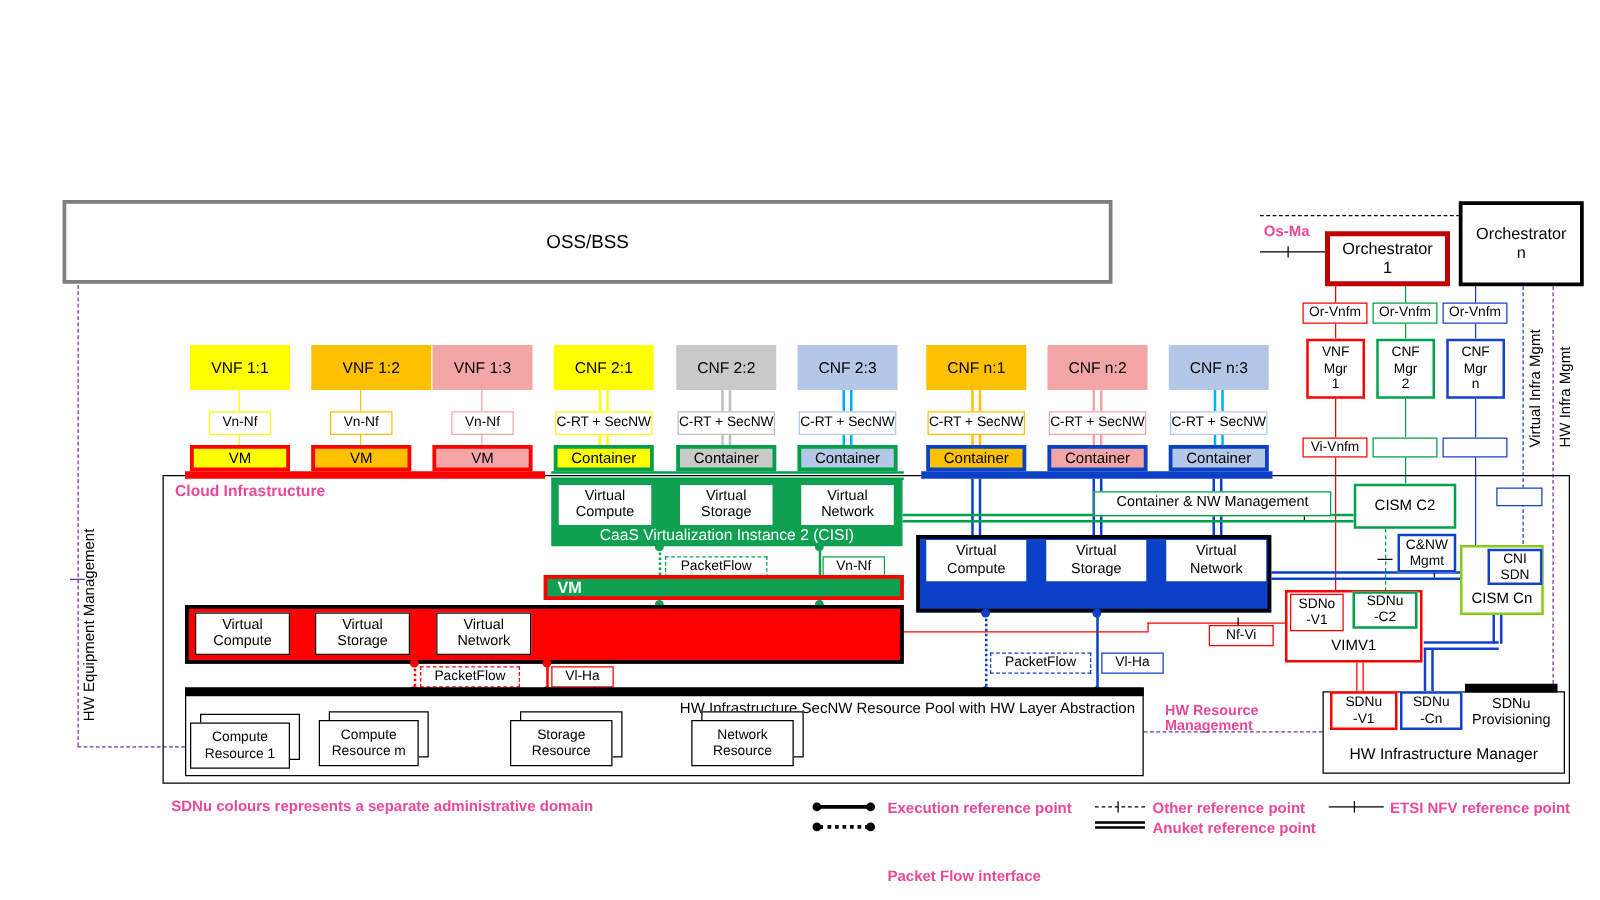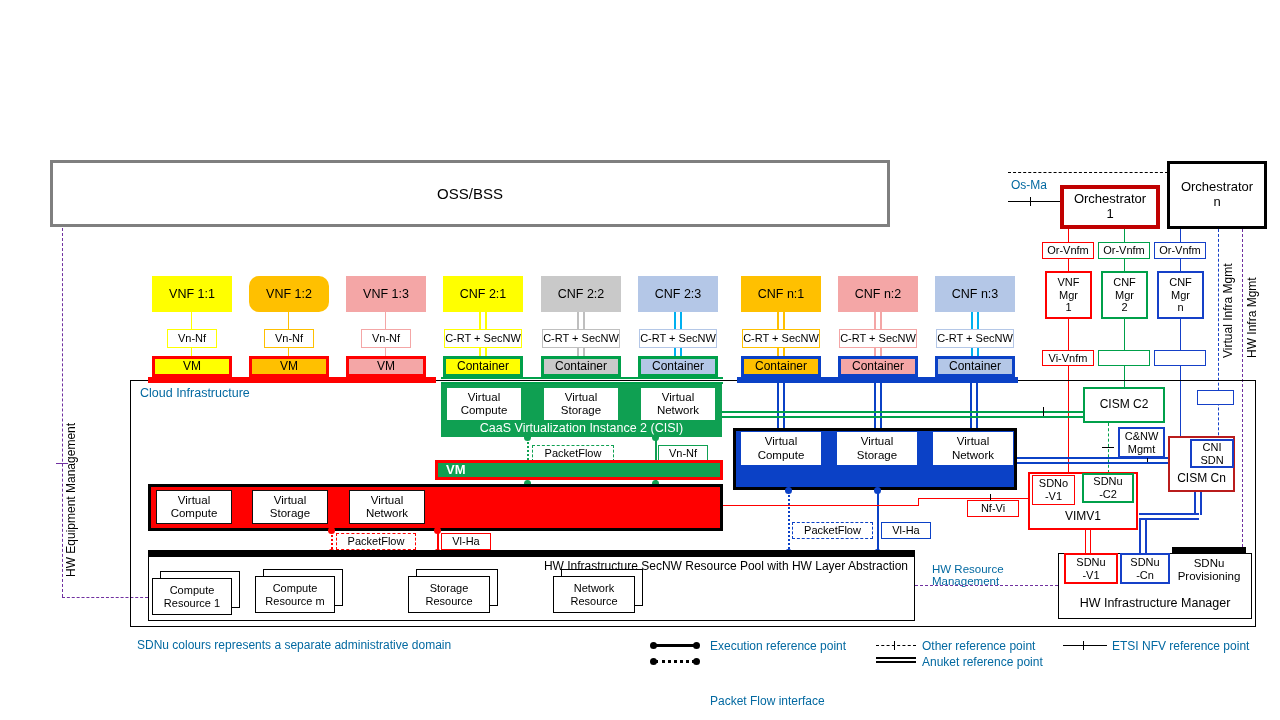--- a/index.html
+++ b/index.html
@@ -8,21 +8,21 @@
       text-align:center;font-size:12px;line-height:1.15;white-space:pre-line;color:#000;}
   .nob{background:transparent;}
   .vl{position:absolute;width:0;border-left:1.5px solid #000;}
   .hl{position:absolute;height:0;border-top:1.5px solid #000;}
   .vd{position:absolute;width:4px;border-left:2px solid #000;border-right:2px solid #000;box-sizing:content-box;}
   .hd{position:absolute;height:3px;border-top:2px solid #000;border-bottom:2px solid #000;box-sizing:content-box;}
   .dot{position:absolute;width:7px;height:7px;border-radius:50%;background:#000;}
   .tkv{position:absolute;width:0;height:9px;border-left:1.6px solid #000;}
   .tkh{position:absolute;height:0;width:12px;border-top:1.6px solid #000;}
   .vt{position:absolute;writing-mode:vertical-rl;transform:rotate(180deg);font-size:12px;color:#000;}
-  .txt{position:absolute;font-size:12px;color:#0369a1;white-space:pre-line;}
+  .txt{position:absolute;font-size:12px;color:#ec4899;white-space:pre-line;font-weight:bold;}
 </style>
 </head>
 <body>
 
 <div id="canvas">
 
   <div class="bx" style="left:50px;top:160px;width:840px;height:67px;border:3px solid #7F7F7F;font-size:15px;">OSS/BSS</div>
 
   <div class="hl" style="left:1008px;top:172px;width:160px;border-top-style:dashed;"></div>
   <div class="hl" style="left:1008px;top:201px;width:52px;"></div>
@@ -74,21 +74,21 @@
   <div class="hl" style="left:62px;top:597px;width:86px;border-top-style:dashed;border-color:#7030A0;"></div>
   <div class="tkh" style="left:56px;top:463px;border-color:#7030A0;"></div>
   <div class="vt" style="left:64px;top:405px;height:172px;">HW Equipment Management</div>
 
   <div class="bx" style="left:152px;top:276px;width:80px;height:36px;background:#FFFF00;font-size:12.5px;">VNF 1:1</div>
   <div class="vl" style="left:191px;top:312px;height:17px;border-color:#FFFF00;"></div>
   <div class="vl" style="left:191px;top:348px;height:9px;border-color:#FFFF00;"></div>
   <div class="bx" style="left:167px;top:329px;width:50px;height:19px;border:1.5px solid #FFFF00;font-size:11px;">Vn-Nf</div>
   <div class="bx" style="left:152px;top:356px;width:80px;height:21px;background:#FFFF00;border:3px solid #FF0000;">VM</div>
 
-  <div class="bx" style="left:249px;top:276px;width:80px;height:36px;background:#FFC000;font-size:12.5px;border-radius:10px;">VNF 1:2</div>
+  <div class="bx" style="left:249px;top:276px;width:96px;height:36px;background:#FFC000;font-size:12.5px;">VNF 1:2</div>
   <div class="vl" style="left:288px;top:312px;height:17px;border-color:#FFC000;"></div>
   <div class="vl" style="left:288px;top:348px;height:9px;border-color:#FFC000;"></div>
   <div class="bx" style="left:264px;top:329px;width:50px;height:19px;border:1.5px solid #FFC000;font-size:11px;">Vn-Nf</div>
   <div class="bx" style="left:249px;top:356px;width:80px;height:21px;background:#FFC000;border:3px solid #FF0000;">VM</div>
 
   <div class="bx" style="left:346px;top:276px;width:80px;height:36px;background:#F4A6A6;font-size:12.5px;">VNF 1:3</div>
   <div class="vl" style="left:385px;top:312px;height:17px;border-color:#F4A6A6;"></div>
   <div class="vl" style="left:385px;top:348px;height:9px;border-color:#F4A6A6;"></div>
   <div class="bx" style="left:361px;top:329px;width:50px;height:19px;border:1.5px solid #F4A6A6;font-size:11px;">Vn-Nf</div>
   <div class="bx" style="left:346px;top:356px;width:80px;height:21px;background:#F4A6A6;border:3px solid #FF0000;">VM</div>
@@ -190,29 +190,30 @@
   <div class="dot" style="left:785px;top:487px;background:#0B41C6;"></div>
   <div class="dot" style="left:785px;top:549px;background:#0B41C6;"></div>
   <div class="bx" style="left:792px;top:522px;width:81px;height:17px;border:1.5px dashed #0B41C6;font-size:11px;">PacketFlow</div>
   <div class="vl" style="left:877px;top:490px;height:63px;border-left-width:2.5px;border-color:#0B41C6;"></div>
   <div class="dot" style="left:874px;top:487px;background:#0B41C6;"></div>
   <div class="dot" style="left:874px;top:549px;background:#0B41C6;"></div>
   <div class="bx" style="left:881px;top:522px;width:50px;height:17px;border:1.5px solid #0B41C6;font-size:11px;">Vl-Ha</div>
 
   <div class="hd" style="left:722px;top:411px;width:361px;border-color:#00A04A;"></div>
   <div class="tkv" style="left:1043px;top:407px;"></div>
+  <div class="bx" style="left:875px;top:393px;width:190px;height:20px;border:1.5px solid #00A04A;font-size:11.5px;">Container &amp; NW  Management</div>
   <div class="bx" style="left:1083px;top:387px;width:82px;height:36px;border:2px solid #00A04A;font-size:12px;">CISM C2</div>
   <div class="vl" style="left:1108px;top:423px;height:50px;border-left-style:dashed;border-color:#00A04A;"></div>
   <div class="tkh" style="left:1102px;top:447px;"></div>
 
   <div class="hd" style="left:1017px;top:457px;width:151px;border-color:#0B41C6;"></div>
   <div class="tkv" style="left:1147px;top:453px;"></div>
   <div class="bx" style="left:1118px;top:427px;width:47px;height:31px;border:2px solid #1540C8;font-size:11px;">C&amp;NW
 Mgmt</div>
-  <div class="bx" style="left:1168px;top:436px;width:67px;height:56px;border:2px solid #b91c1c;font-size:12px;align-items:flex-end;padding-bottom:4px;">CISM Cn</div>
+  <div class="bx" style="left:1168px;top:436px;width:67px;height:56px;border:2px solid #84cc16;font-size:12px;align-items:flex-end;padding-bottom:4px;">CISM Cn</div>
   <div class="bx" style="left:1190px;top:439px;width:44px;height:29px;border:2px solid #1540C8;font-size:11px;">CNI
 SDN</div>
 
   <div class="bx" style="left:1028px;top:472px;width:110px;height:58px;border:2px solid #FF0000;font-size:12px;align-items:flex-end;padding-bottom:4px;">VIMV1</div>
   <div class="bx" style="left:1032px;top:475px;width:43px;height:30px;border:1.5px solid #FF0000;font-size:11px;">SDNo
 -V1</div>
   <div class="bx" style="left:1082px;top:473px;width:52px;height:30px;border:2px solid #00A04A;font-size:11px;">SDNu
 -C2</div>
 
   <div class="hl" style="left:723px;top:505px;width:196px;border-color:#FF0000;"></div>

